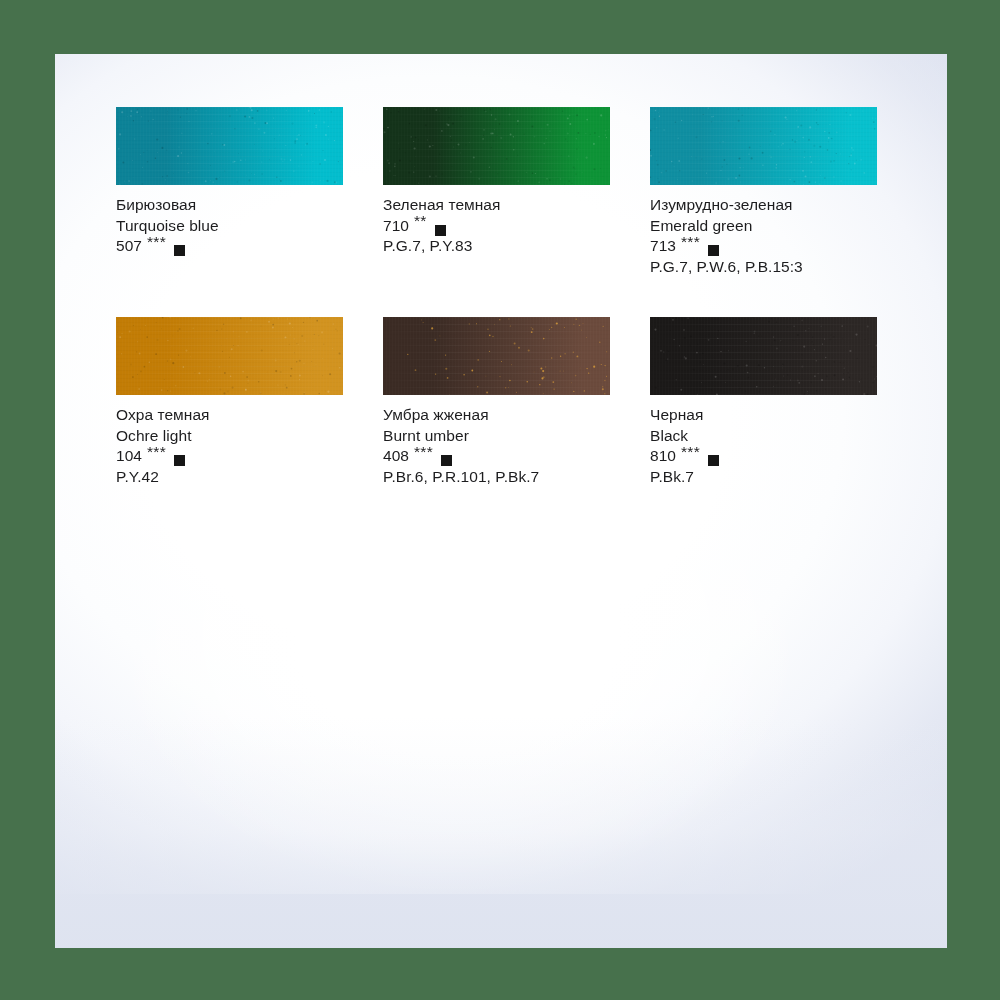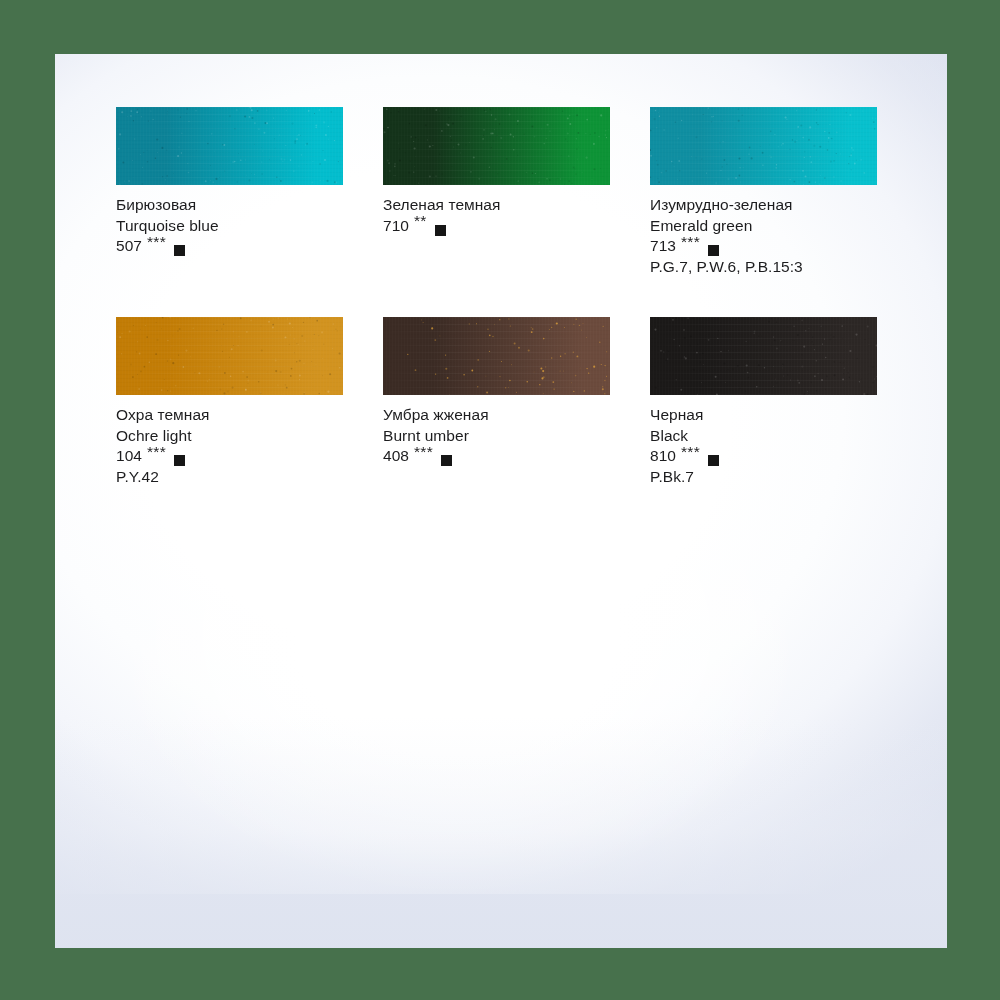--- a/index.html
+++ b/index.html
@@ -522,20 +522,21 @@
               </svg>
             </div>
           </div>
           <div class="labels">
             <div class="ru">Зеленая темная</div>
             <div class="code-line">
               <span class="code-num">710</span>
               <span class="stars">**</span>
               <span class="opacity-mark"></span>
             </div>
+            <div class="pigments">P.G.7, P.Y.83</div>
           </div>
         </div>
         <div class="swatch-card">
           <div class="chip">
             <div class="base" style="background: linear-gradient(90deg, rgb(15, 142, 161) 0%, rgb(15, 142, 161) 22%, rgb(7, 192, 205) 88%, rgb(7, 192, 205) 100%);"></div>
             <div class="grain"></div>
             <div class="streaks"></div>
             <div class="speck">
               <svg viewBox="0 0 227 78" width="227" height="78" preserveAspectRatio="none" style="position: absolute; inset: 0px;">
                 <circle cx="201.8" cy="40.9" r="0.96" fill="#ffffff" opacity="0.10"></circle>
@@ -972,20 +973,21 @@
             </div>
           </div>
           <div class="labels">
             <div class="ru">Умбра жженая</div>
             <div class="en">Burnt umber</div>
             <div class="code-line">
               <span class="code-num">408</span>
               <span class="stars">***</span>
               <span class="opacity-mark"></span>
             </div>
+            <div class="pigments">P.Br.6, P.R.101, P.Bk.7</div>
           </div>
         </div>
         <div class="swatch-card">
           <div class="chip">
             <div class="base" style="background: linear-gradient(90deg, rgb(27, 25, 24) 0%, rgb(27, 25, 24) 22%, rgb(44, 39, 37) 88%, rgb(44, 39, 37) 100%);"></div>
             <div class="grain"></div>
             <div class="streaks"></div>
             <div class="speck">
               <svg viewBox="0 0 227 78" width="227" height="78" preserveAspectRatio="none" style="position: absolute; inset: 0px;">
                 <circle cx="90.1" cy="71.1" r="0.69" fill="#000000" opacity="0.13"></circle>

